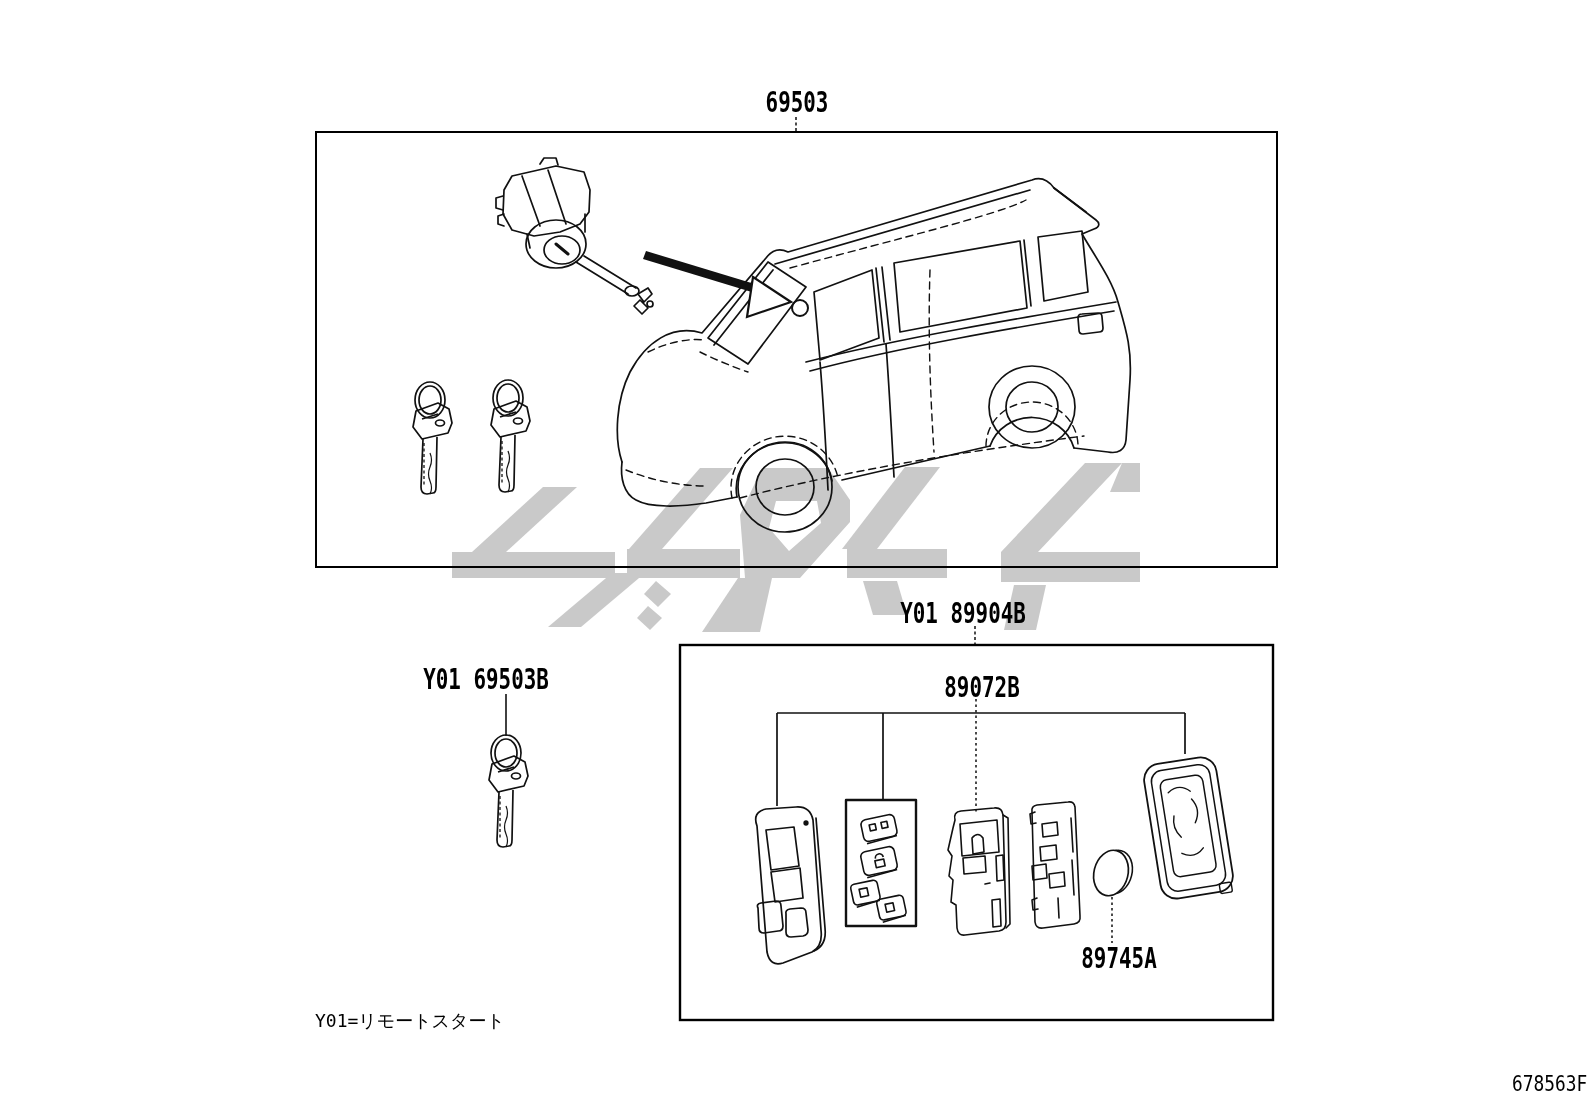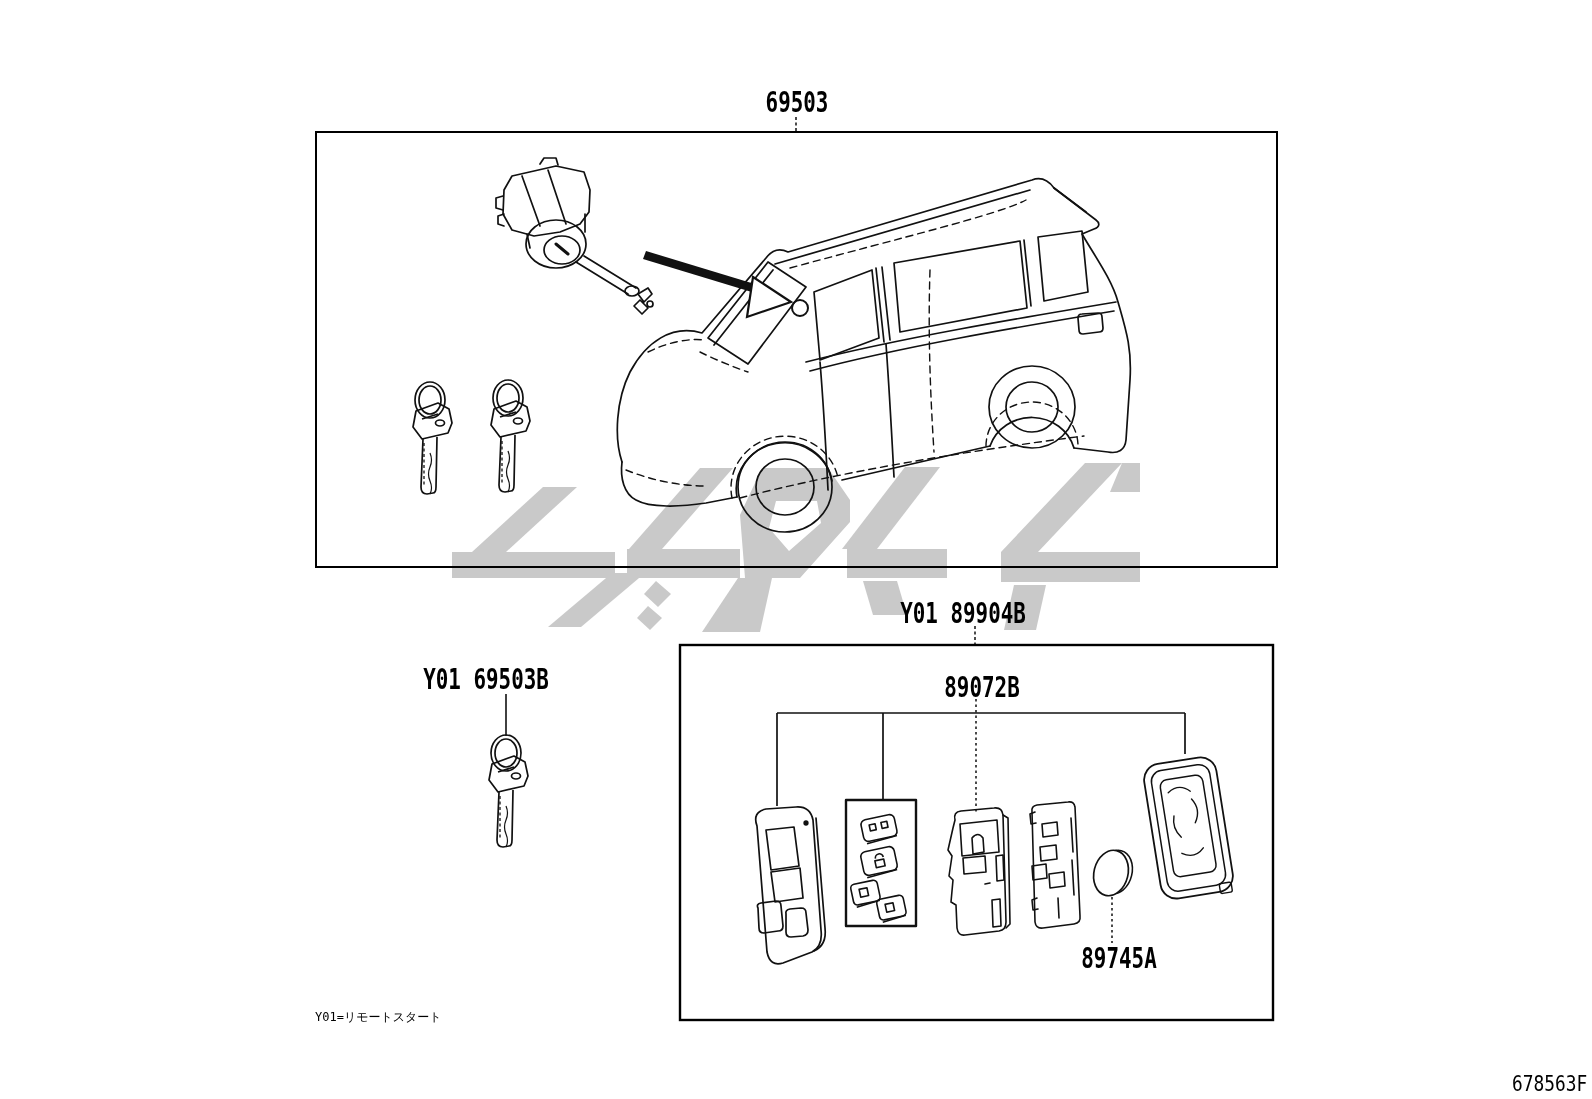--- a/index.html
+++ b/index.html
@@ -7,21 +7,21 @@
     position:relative;width:1592px;height:1099px;background:#ffffff;
     font-family:"DejaVu Sans Mono","Liberation Mono",monospace;overflow:hidden;
   }
   #art{position:absolute;left:0;top:0;width:1592px;height:1099px;}
   .plabel{
     position:absolute;font-weight:bold;font-size:29px;line-height:1;color:#000;
     white-space:nowrap;transform:translateX(-50%) scaleX(0.72);
     font-family:"DejaVu Sans Mono","Liberation Mono",monospace;
   }
   .footnote{
-    position:absolute;font-size:12px;line-height:1.2;color:#000;white-space:nowrap;
+    position:absolute;font-size:18px;line-height:1.2;color:#000;white-space:nowrap;
     font-family:"DejaVu Sans Mono","DejaVu Sans","Liberation Sans",sans-serif;
   }
   .pagecode{
     position:absolute;font-size:21px;line-height:1;color:#000;white-space:nowrap;
     transform:scaleX(0.85);transform-origin:left center;
     font-family:"DejaVu Sans Mono","Liberation Mono",monospace;
   }
 </style>
 </head>
 <body>

